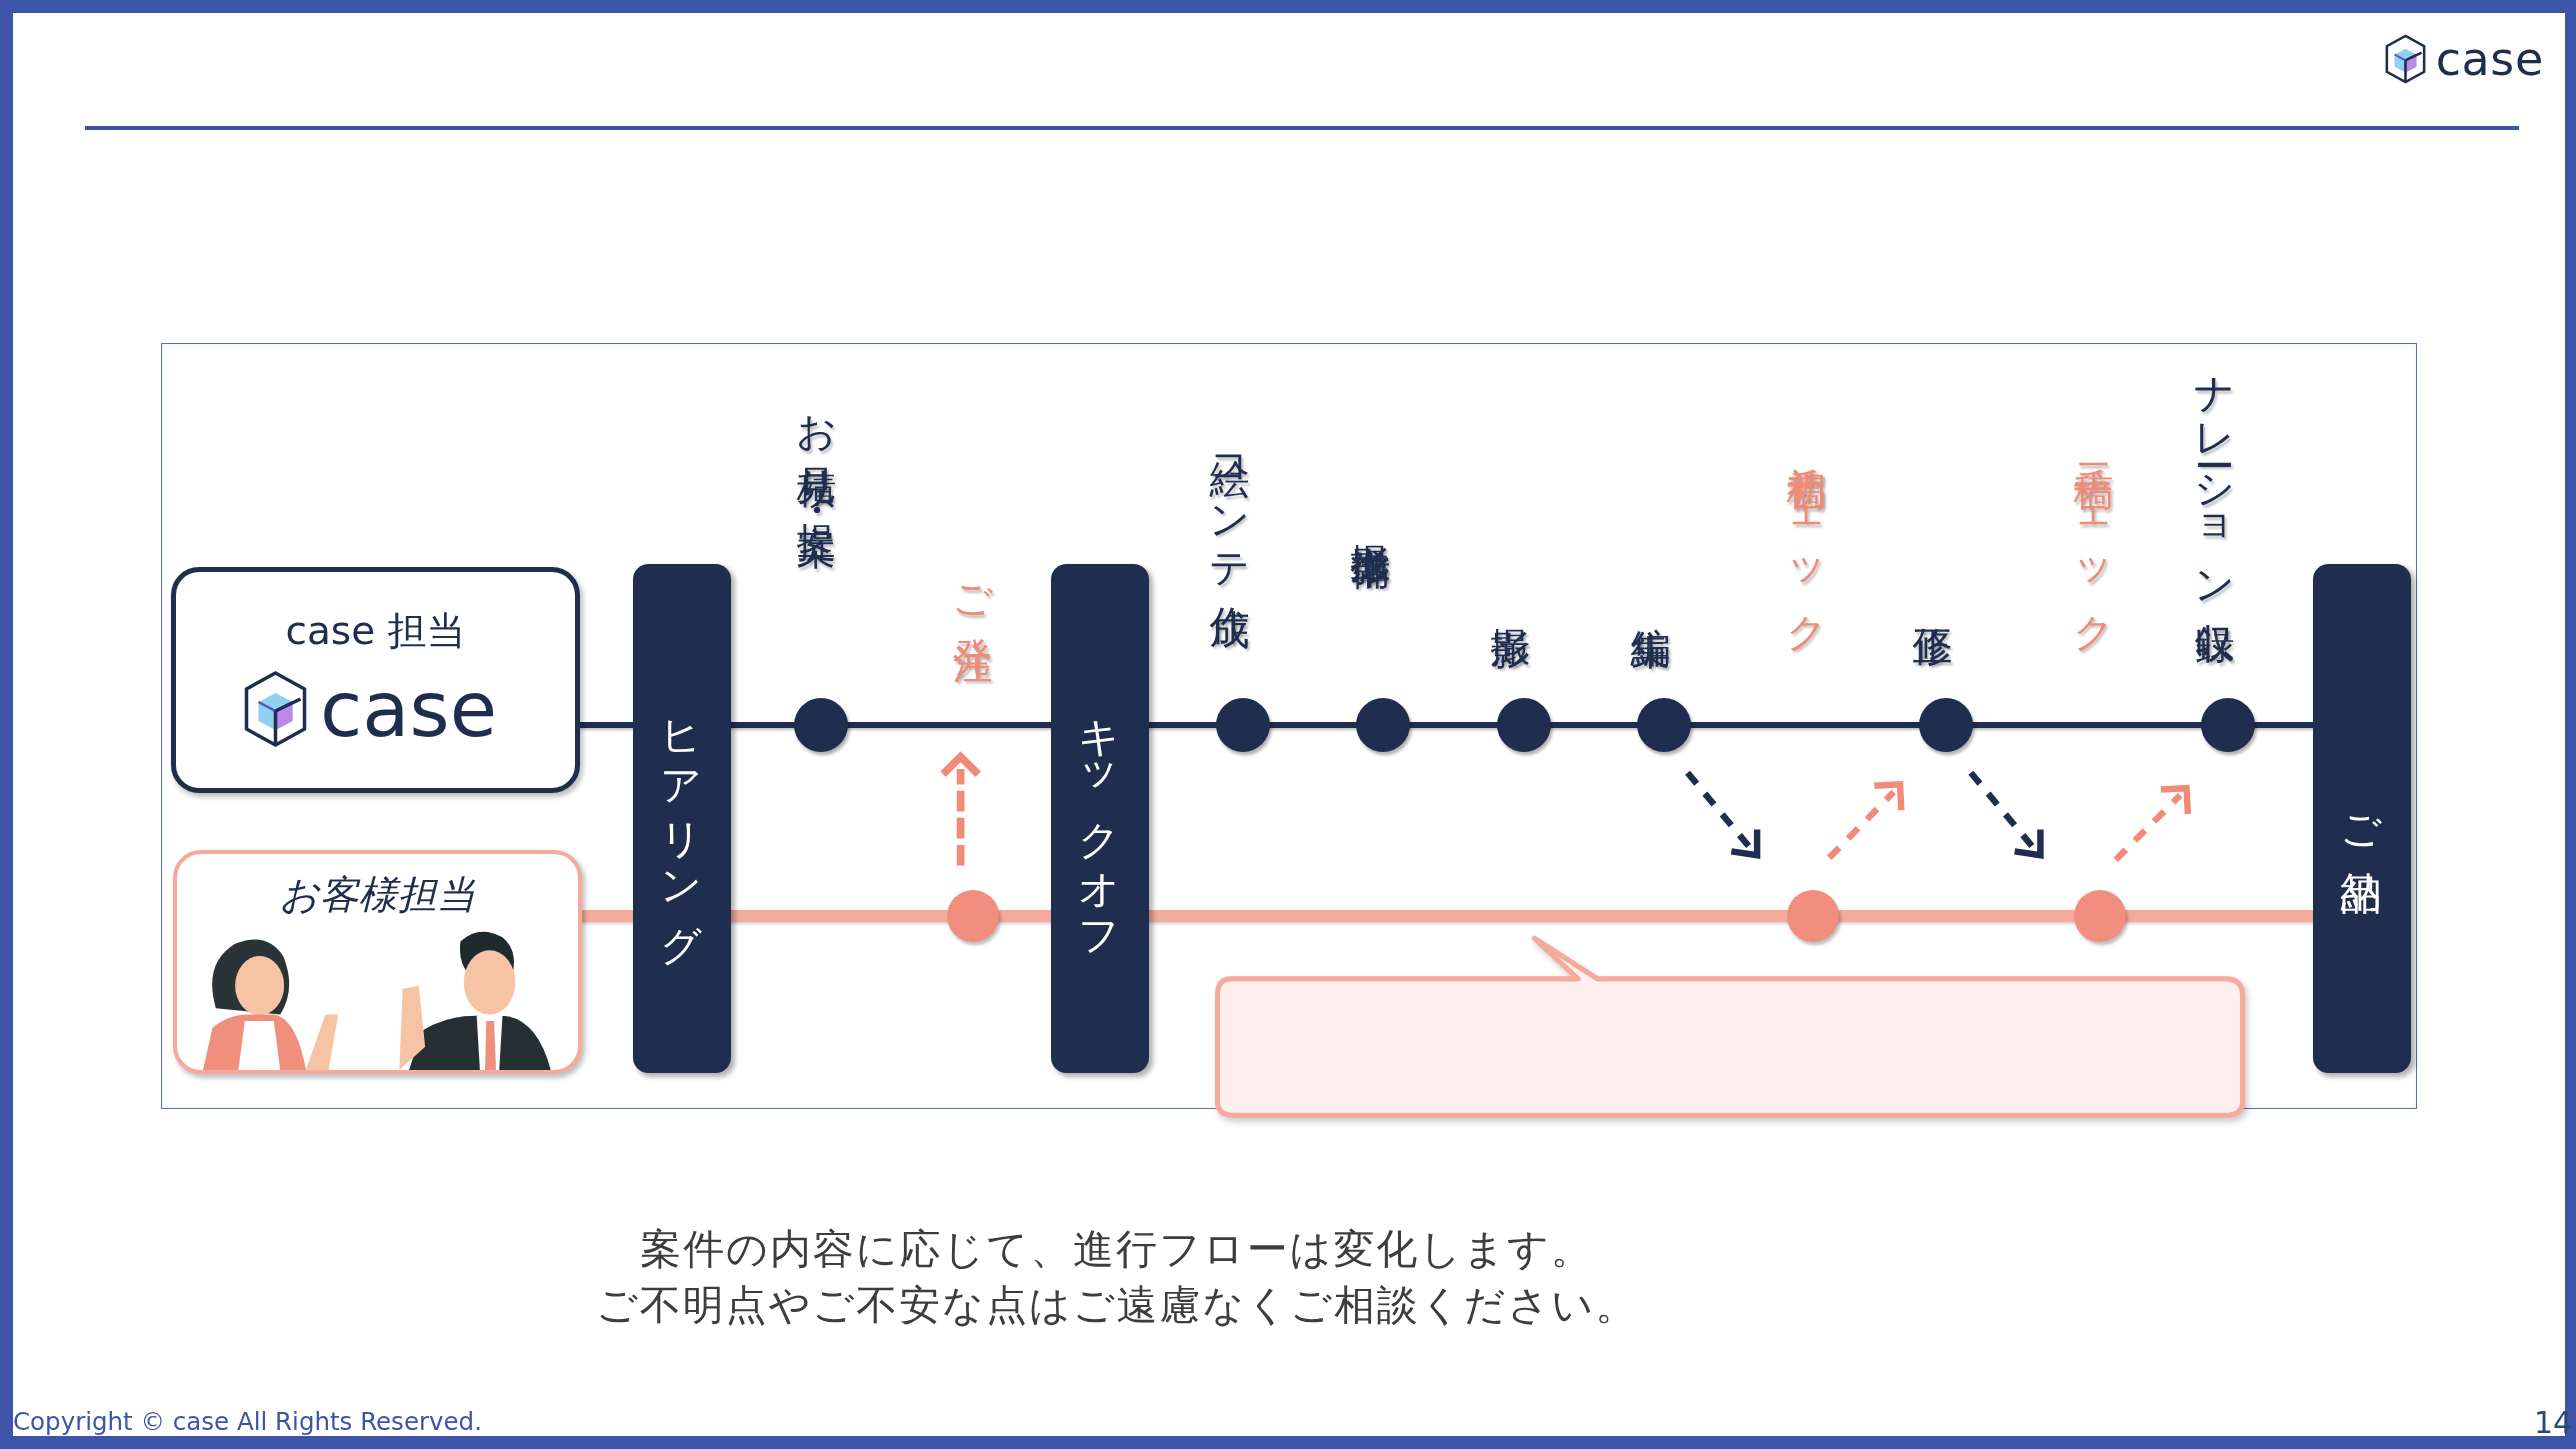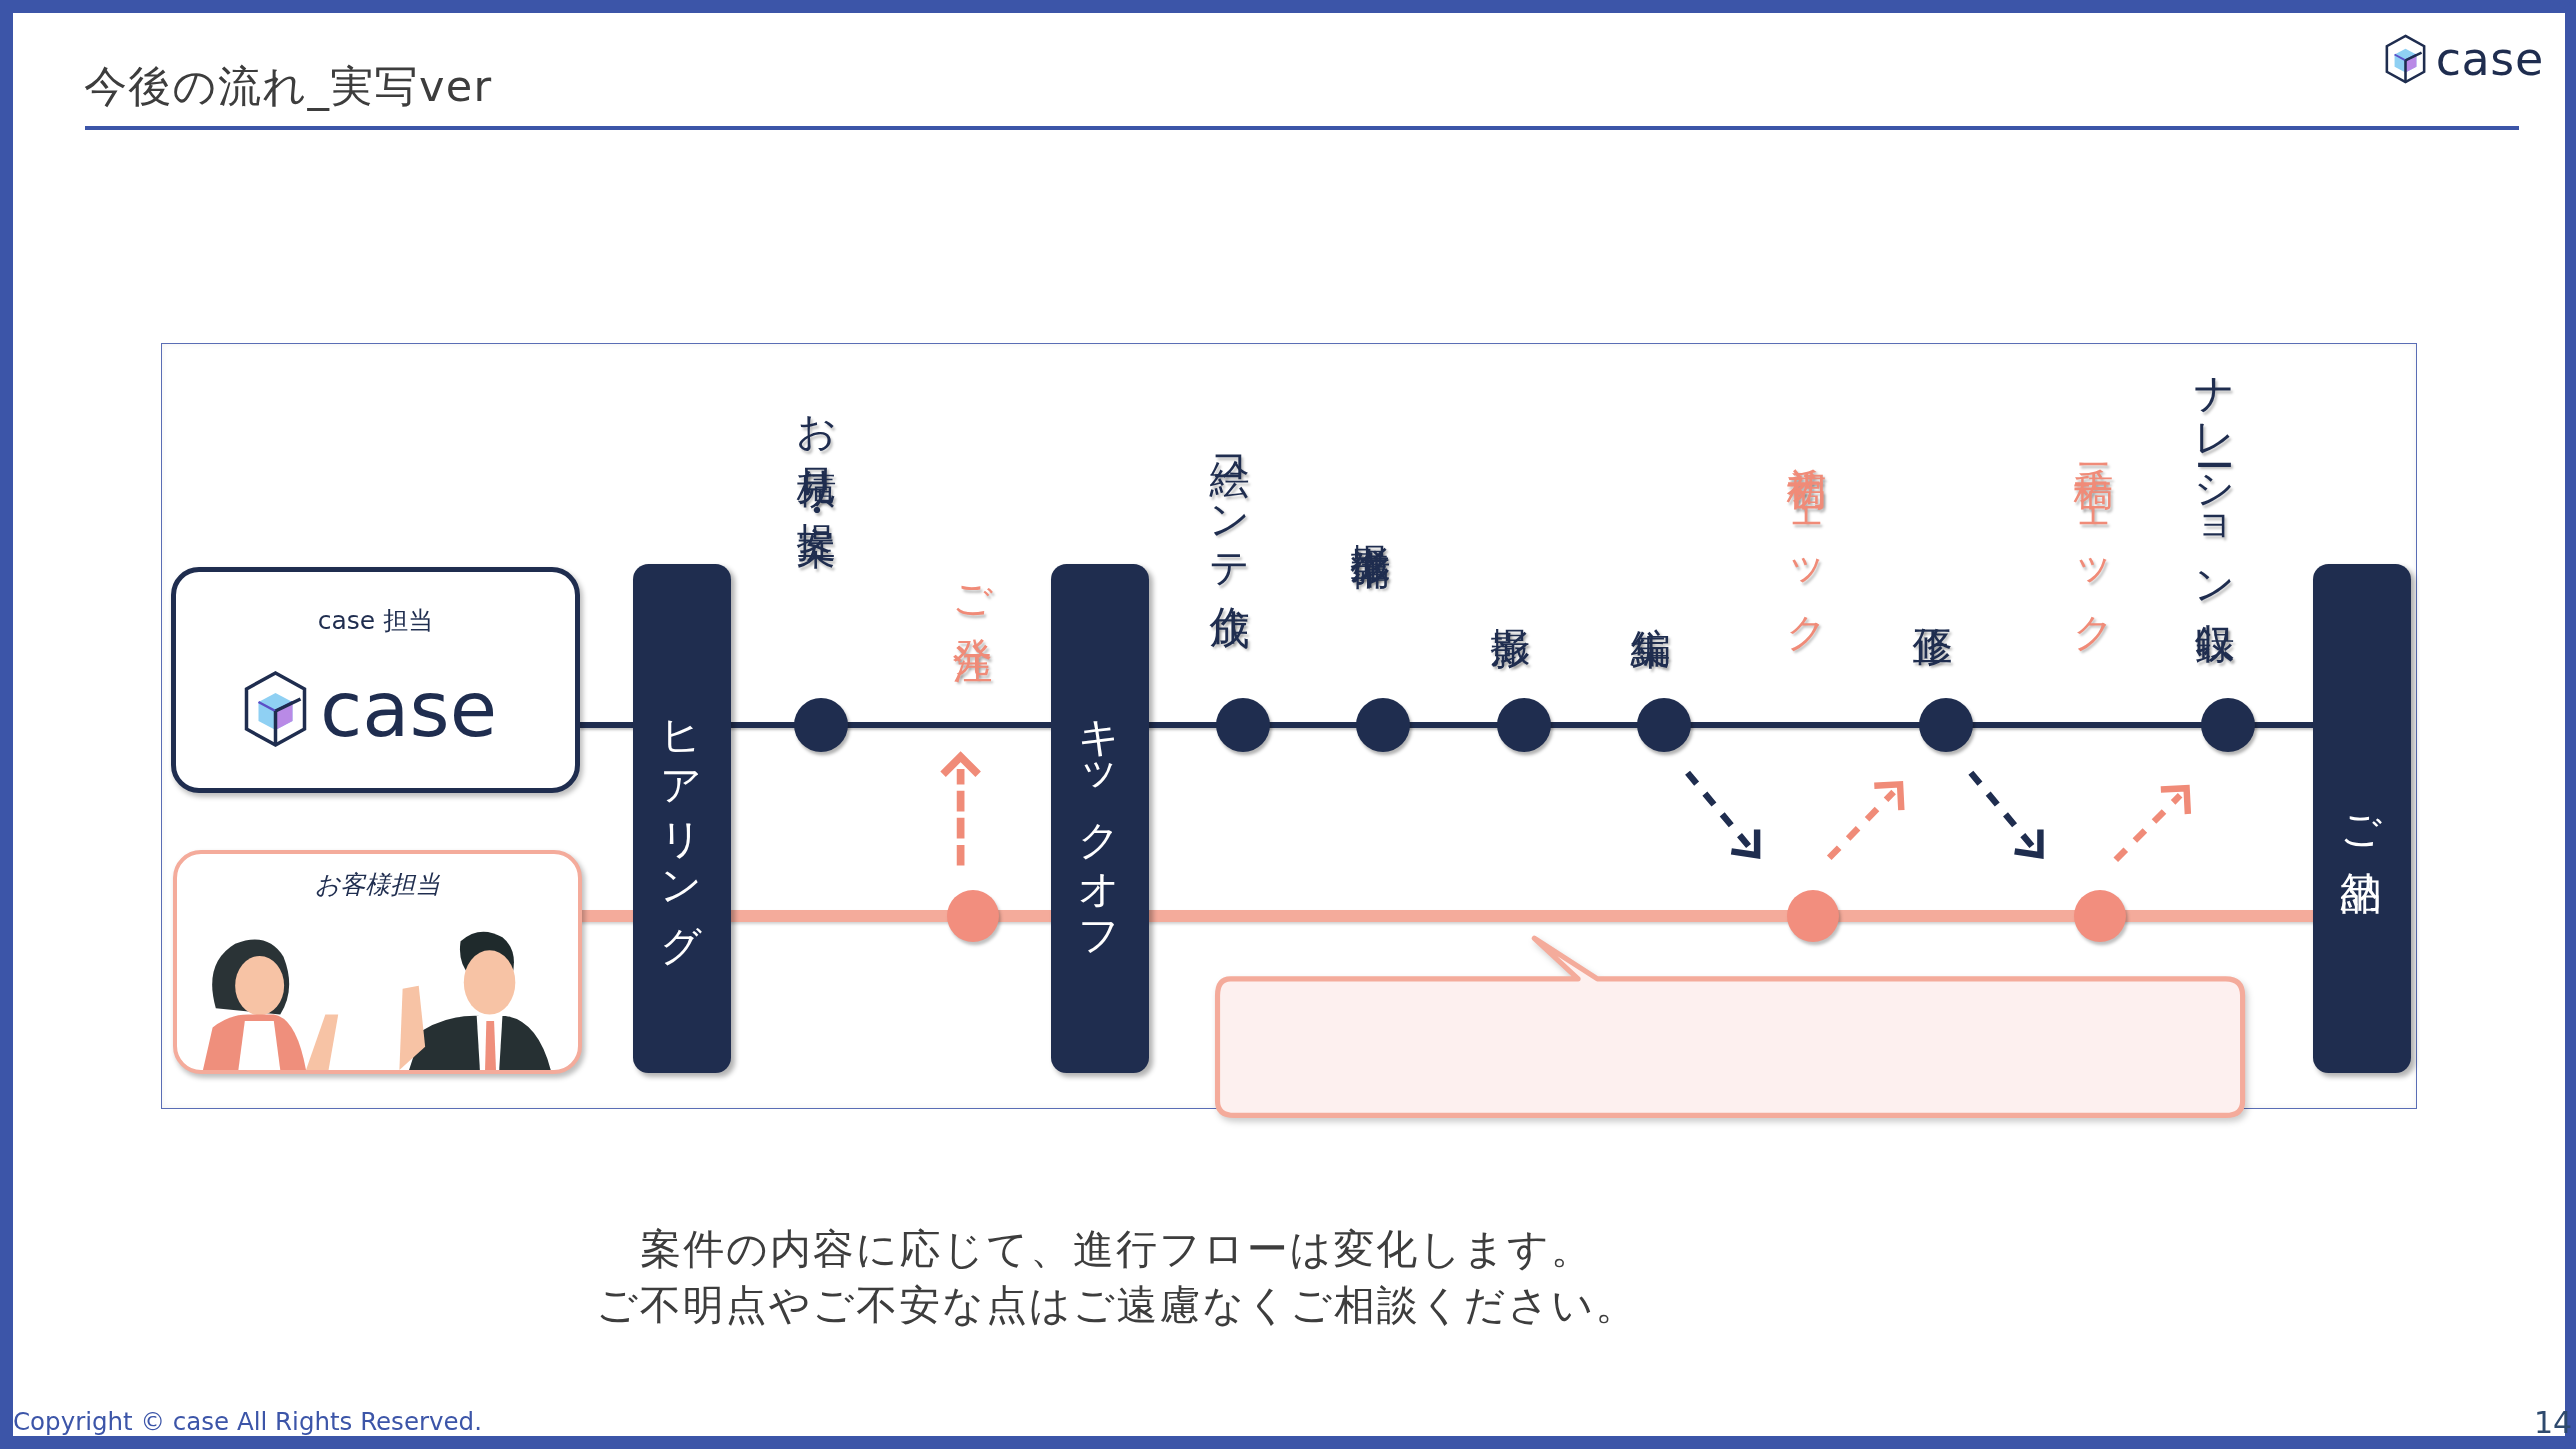--- a/index.html
+++ b/index.html
@@ -9,40 +9,39 @@
   .title { left:71px; top:45px; font-size:43px; color:#3d3d3d; letter-spacing:1.3px; }
   .title-rule { left:72px; top:113px; width:2434px; height:3.9px; background:#3c55a8; }
   .logo { left:2370px; top:19.3px; display:flex; align-items:center; gap:7.7px; }
   .logo .word { font-size:46px; color:#1f2d4f; letter-spacing:0.6px; font-family:"DejaVu Sans",sans-serif; }
   .frame { left:148px; top:330px; width:2254px; height:764px; border:1.3px solid #5a6db5; box-shadow: inset 0 0 7.7px rgba(0,0,0,0.06); }
   .line-case { left:567px; top:709px; width:1758px; height:6.4px; background:#1f2d4f; box-shadow:0 1.9px 2.6px rgba(0,0,0,0.25); }
   .line-client { left:567px; top:897px; width:1758px; height:11.6px; background:#f4ab9b; box-shadow:0 1.9px 2.6px rgba(0,0,0,0.18); }
   .role-box { border-radius:28px; background:#fff; box-shadow:2.6px 3.9px 5.2px rgba(0,0,0,0.25); }
   .role-case { left:158px; top:554px; width:399px; height:216px; border:5.2px solid #1f2d4f; }
   .role-client { left:160px; top:837px; width:401px; height:216px; border:4.5px solid #f4ab9b; overflow:hidden; }
-  .role-label { position:absolute; left:0; right:0; text-align:center; color:#1f2d4f; font-size:25px; }
+  .role-label { position:absolute; left:0; right:0; text-align:center; color:#1f2d4f; font-size:39px; }
   .bar { background:#1f2d4f; border-radius:15.5px; box-shadow:3.2px 3.9px 5.2px rgba(0,0,0,0.3); color:#fff; display:flex; justify-content:center; align-items:center; }
   .vtext { writing-mode:vertical-rl; text-orientation:upright; font-size:41px; letter-spacing:3.9px; }
   .step-label { writing-mode:vertical-rl; text-orientation:upright; font-size:40px; line-height:1; letter-spacing:2.6px; text-shadow:1.9px 2.6px 2.6px rgba(0,0,0,0.25); }
   .navy { color:#1f2d4f; }
   .salmon { color:#f08b78; }
   .dot-navy { width:54px; height:54px; border-radius:50%; background:#1f2d4f; box-shadow:1.9px 3.2px 3.2px rgba(0,0,0,0.3); }
   .dot-salmon { width:52px; height:52px; border-radius:50%; background:#f28e7e; box-shadow:1.9px 3.2px 3.2px rgba(0,0,0,0.25); }
   .callout { left:1204px; top:972px; width:1043px; height:129px; }
   .callout-text { position:absolute; left:0; right:0; top:46px; text-align:center; font-size:39px; color:#f08b78; letter-spacing:1.3px; }
   .footer-msg { left:0; width:2208px; text-align:center; font-size:41px; color:#3d3d3d; line-height:57px; letter-spacing:1.9px; }
   .copyright { left:0; width:2552px; top:1394px; font-size:24.5px; color:#3c55a8; }
   .page-no { left:2521px; top:1392px; font-size:30px; color:#2e4a6e; }
 </style>
 </head>
 <body>
 
 <div class="slide">
 
-  <div class="abs title">今後の流れ_実写ver</div>
   <div class="abs title-rule"></div>
 
   <div class="abs logo">
     <svg width="45" height="52" viewBox="0 0 70 80">
       <polygon points="35,4 64,20 64,60 35,76 6,60 6,20" fill="none" stroke="#1f2d4f" stroke-width="4"></polygon>
       <polygon points="35,24 52,33 52,52 35,61 18,52 18,33" fill="#8fd0f3"></polygon>
       <polygon points="35,42 52,33 52,52 35,61" fill="#b98ae6"></polygon>
       <polyline points="18,33 35,42 52,33" fill="none" stroke="#5b4fc7" stroke-width="3"></polyline>
       <line x1="35" y1="42" x2="35" y2="76" stroke="#1f2d4f" stroke-width="4"></line>
       <line x1="35" y1="42" x2="60" y2="30" stroke="#1f2d4f" stroke-width="4"></line>

